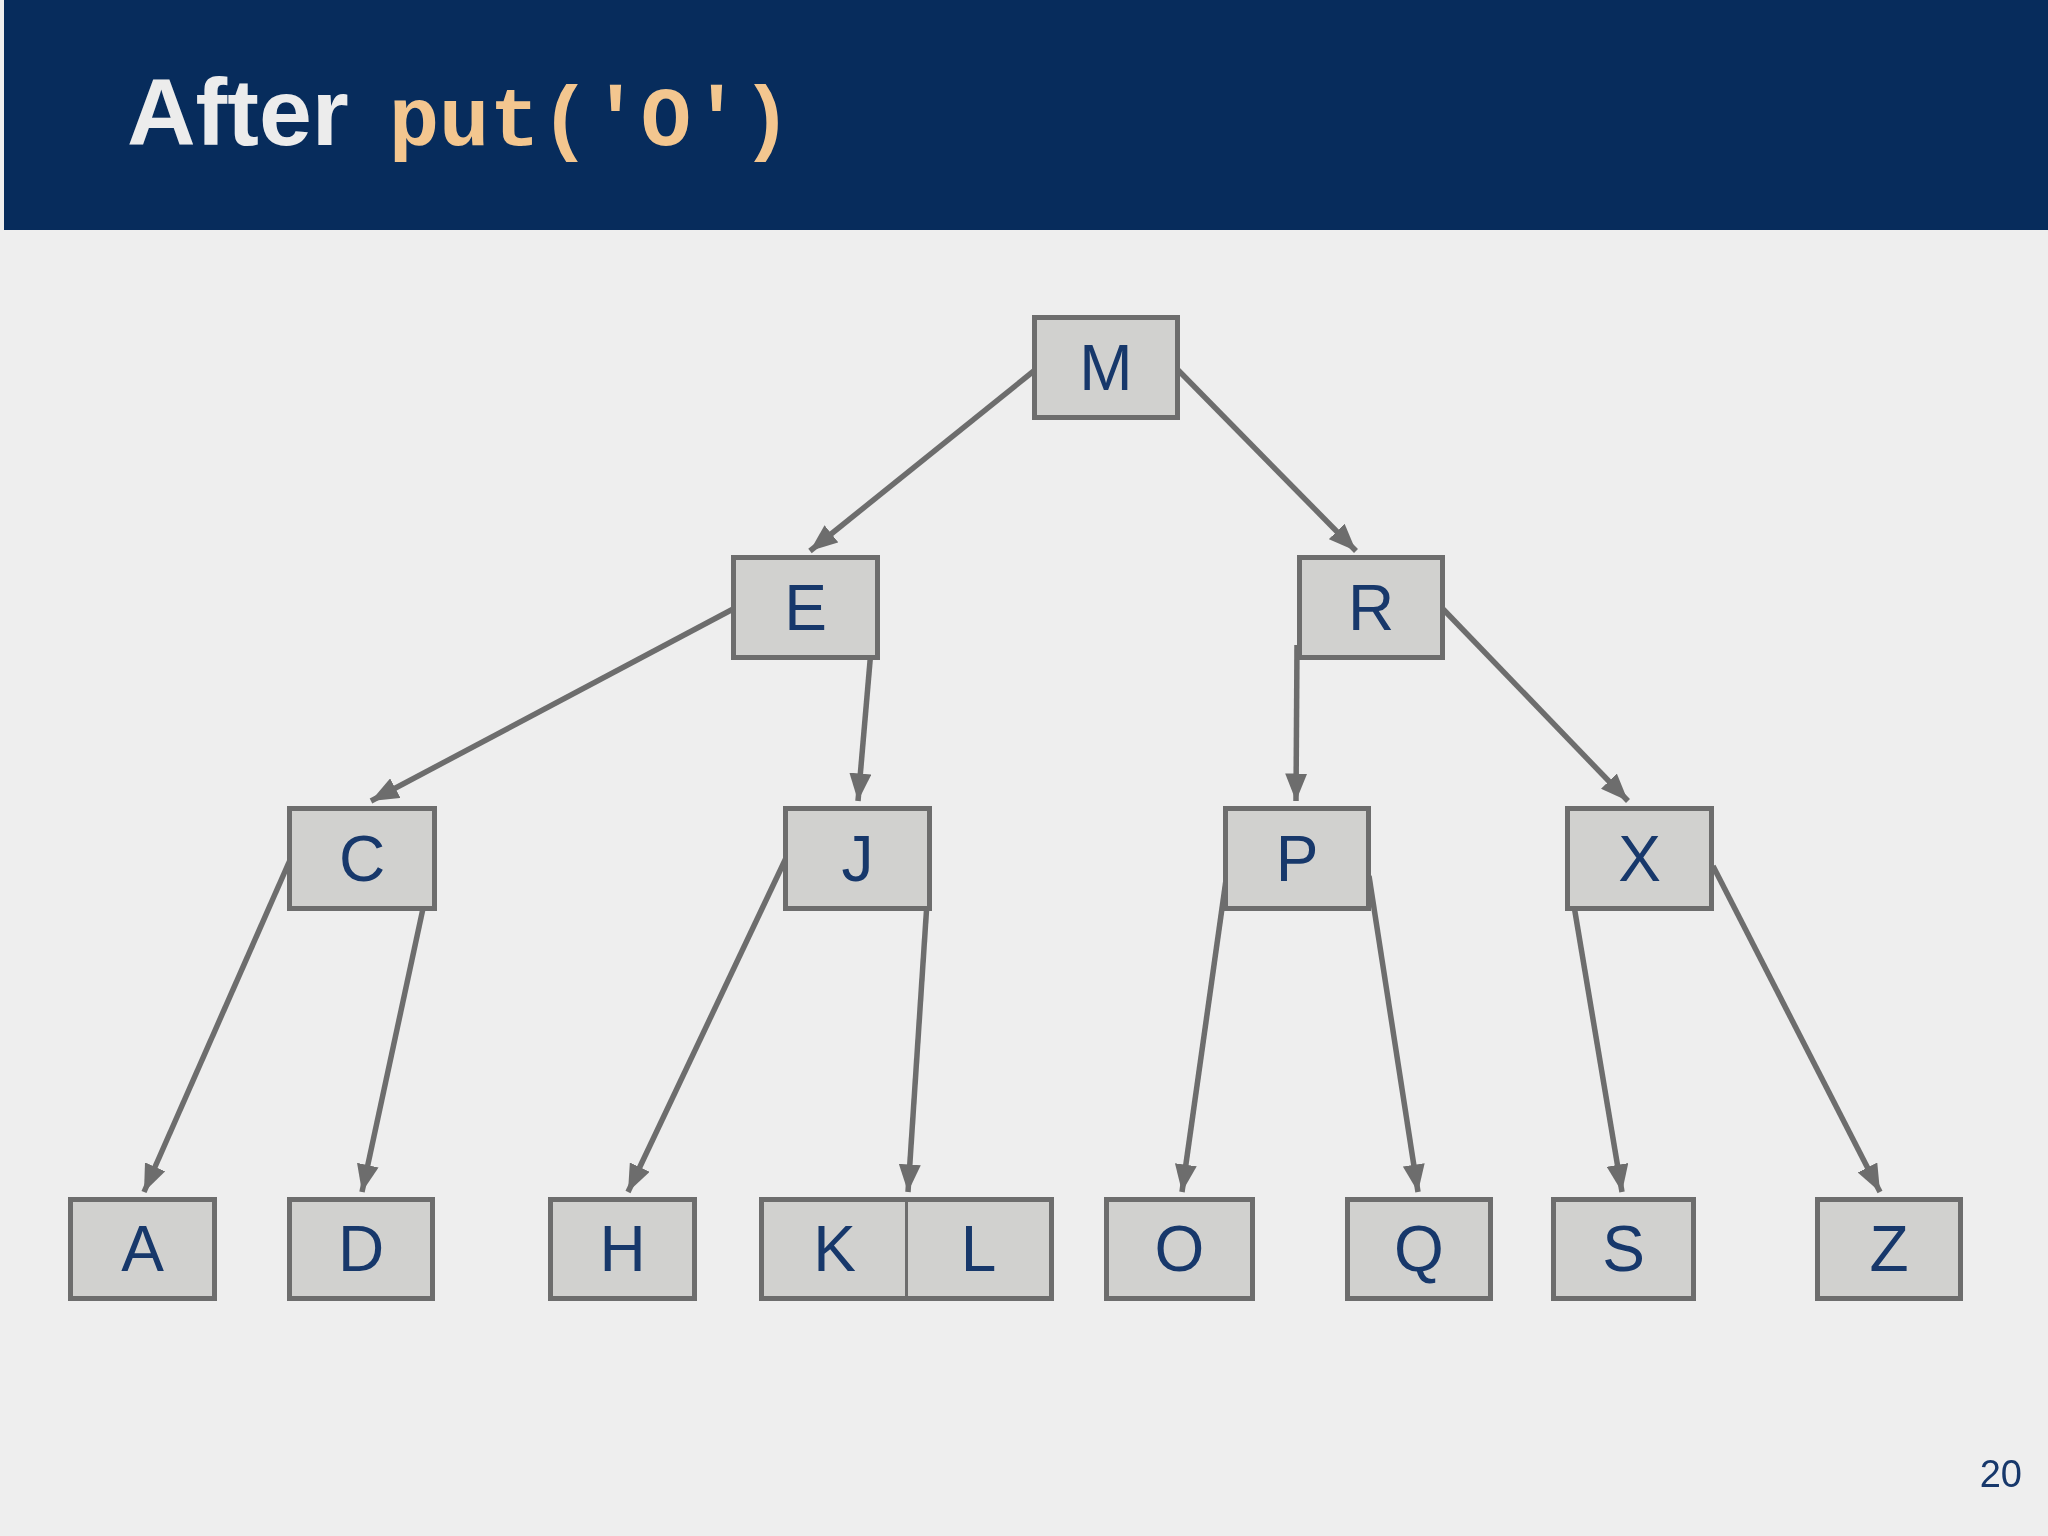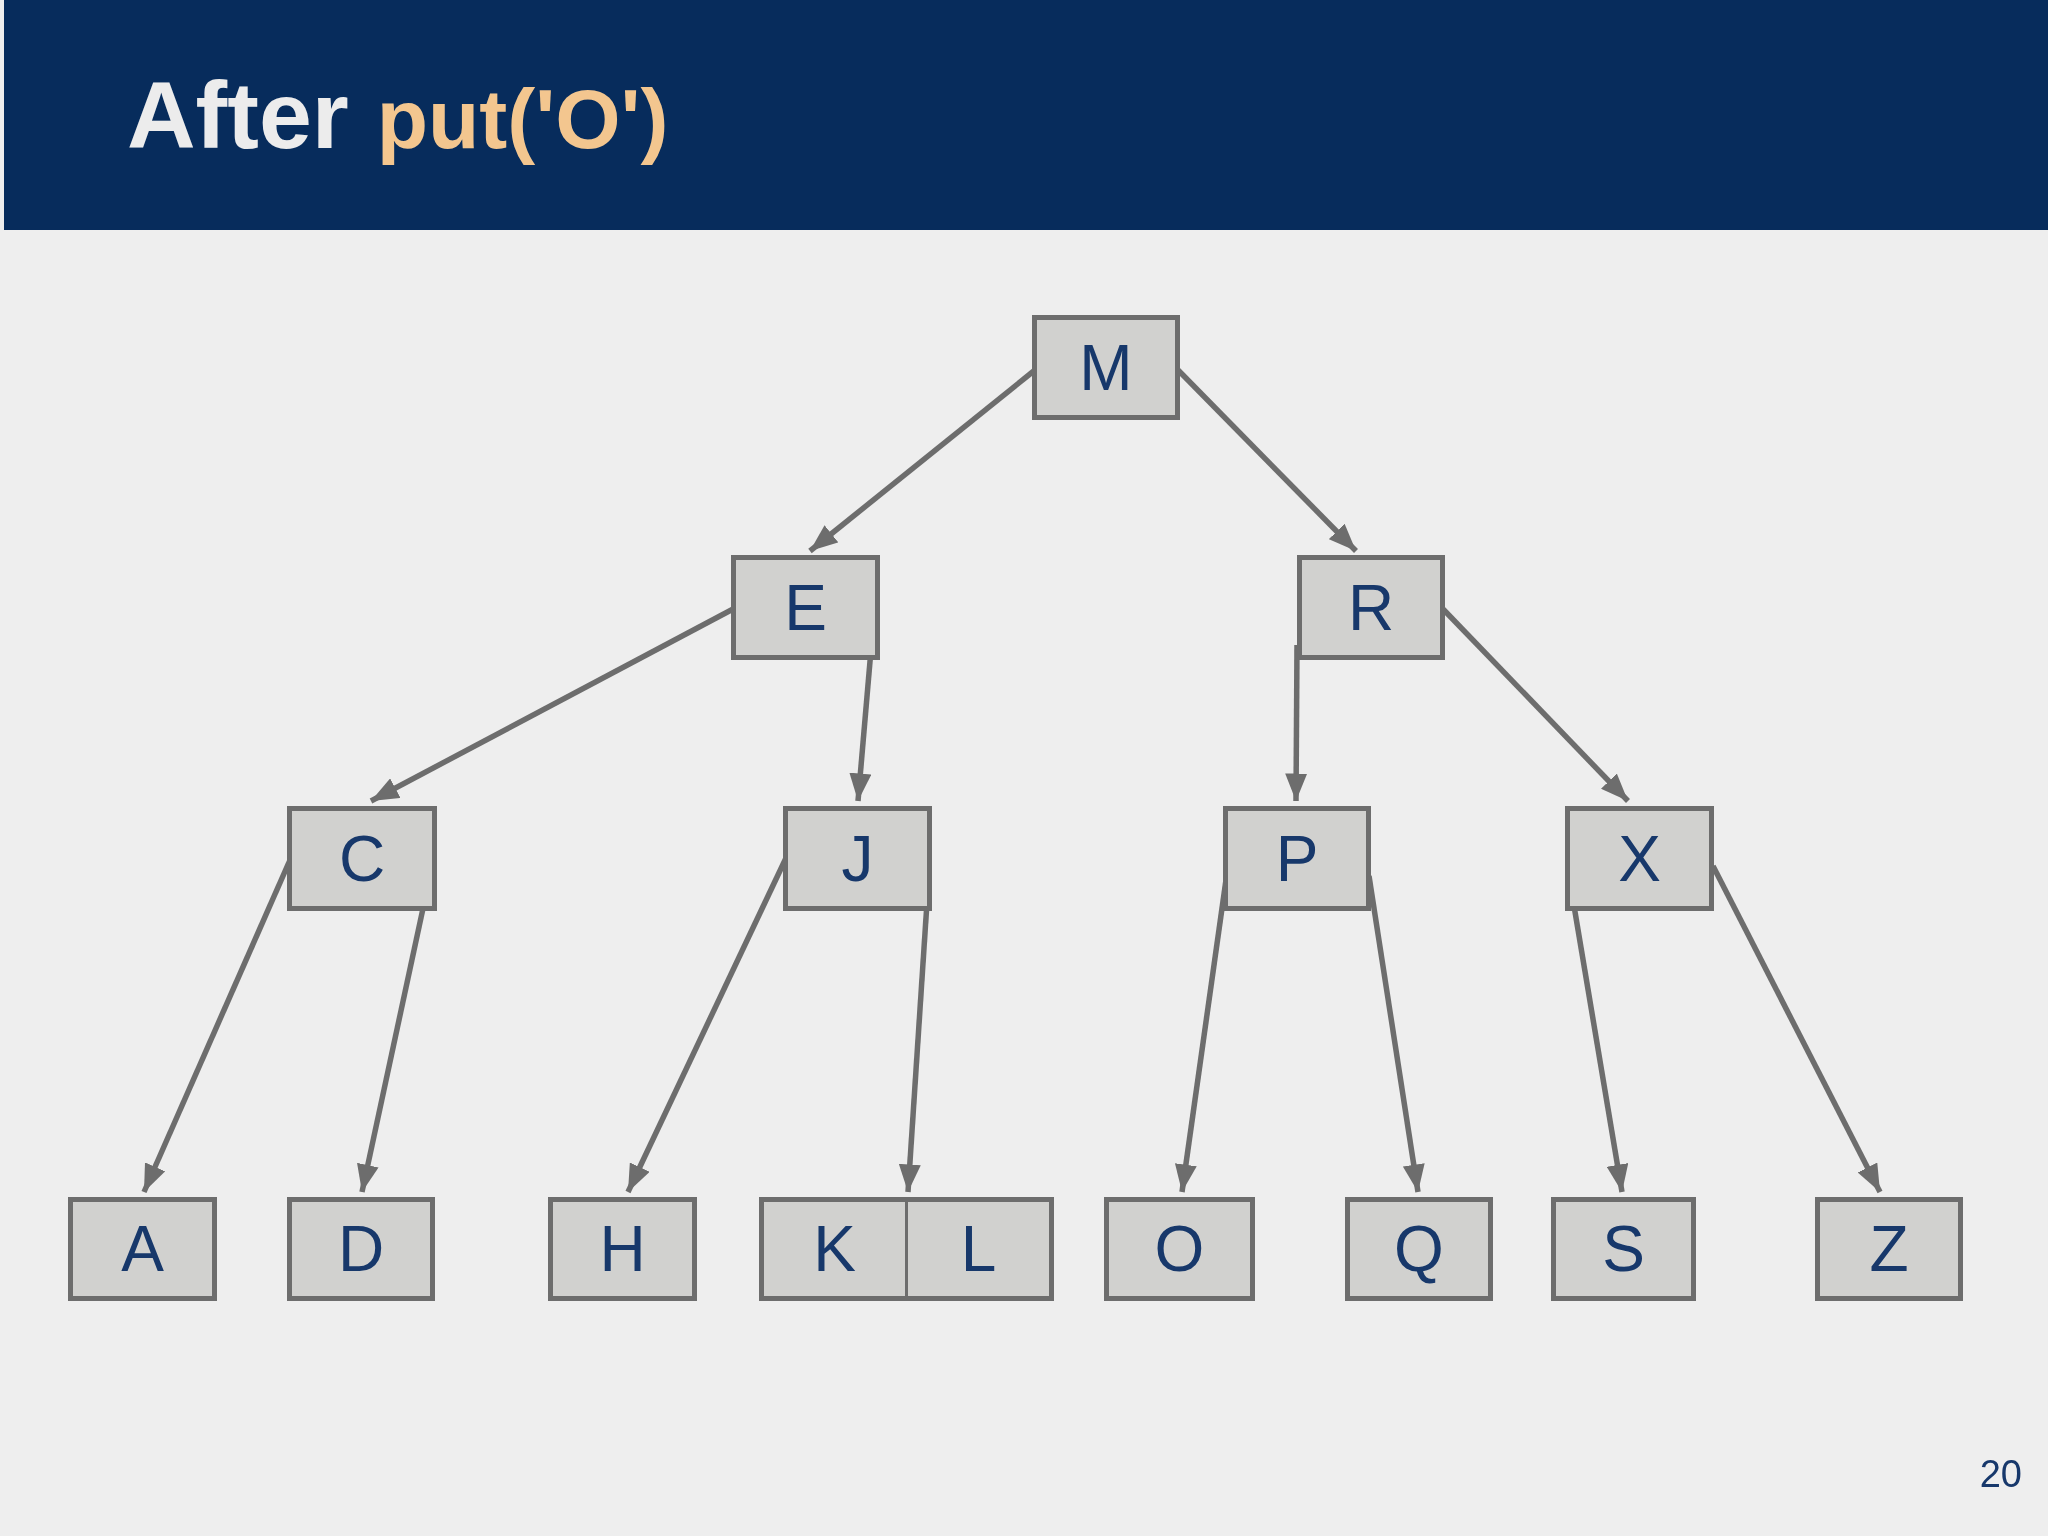--- a/index.html
+++ b/index.html
@@ -25,22 +25,22 @@
     background:var(--header-bg);
     display:flex;align-items:center;
     box-sizing:border-box;padding-left:123px;
   }
   .title{display:flex;align-items:baseline;margin:0;font-weight:normal;line-height:1;}
   .title .t-prefix{
     font-family:"Liberation Sans",sans-serif;font-weight:bold;
     font-size:95px;color:var(--title-text);
   }
   .title .t-code{
-    font-family:Liberation Sans, sans-serif;font-weight:bold;
-    font-size:84px;color:var(--title-code);margin-left:28px;
+    font-family:Liberation Mono, monospace;font-weight:bold;
+    font-size:84px;color:var(--title-code);margin-left:40px;
   }
 
   .diagram{position:absolute;top:0;left:0;width:2048px;height:1536px;}
   svg.edges{position:absolute;top:0;left:0;width:2048px;height:1536px;display:block;}
 
   .node{
     position:absolute;box-sizing:border-box;
     background:var(--node-fill);
     border:5px solid var(--node-border);
     display:flex;

